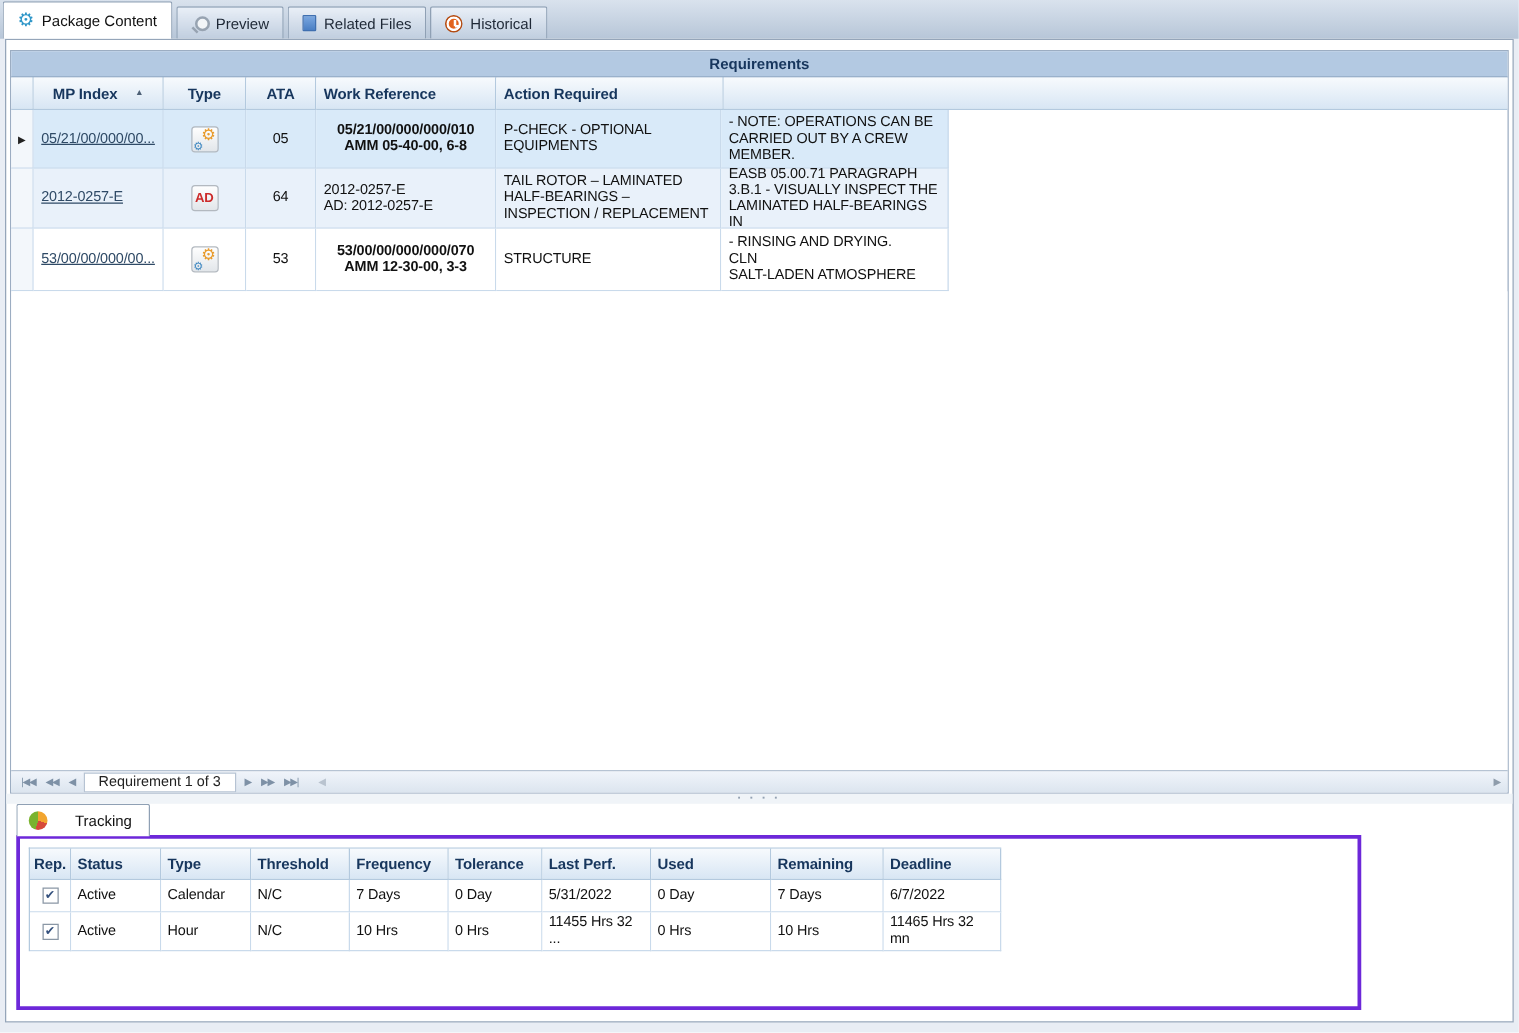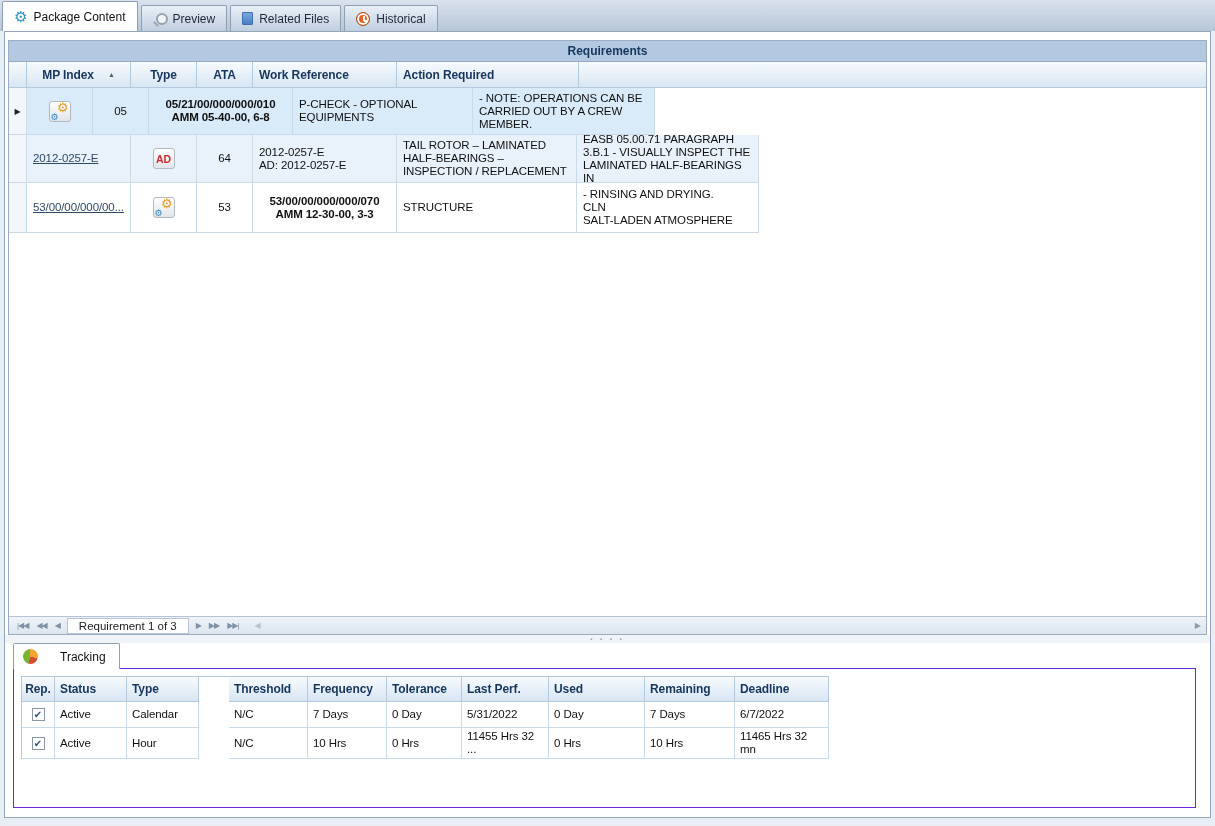--- a/index.html
+++ b/index.html
@@ -52,26 +52,26 @@
   .nav-text { background:#fff; border:1px solid #b6c3d3; height:16px; line-height:15px; padding:0 11px; font-size:11.5px; color:#222; margin:0 3px; }
   .scroll-right { position:absolute; right:5px; font-size:8px; color:#8e9cab; cursor:pointer; }
 
   
   .splitter { position:absolute; left:0; top:603px; width:100%; height:8px; background:#f0f4f8; text-align:center; cursor:row-resize; }
   .splitter span { font-size:6px; color:#93a1b2; letter-spacing:3px; line-height:8px; vertical-align:top; }
 
   
   .trk-tab { position:absolute; left:8px; top:611px; height:26px; padding:0 13px 0 9px; background:#fff; border:1px solid #8fa0b4; border-bottom:none; border-radius:2px 2px 0 0; display:flex; align-items:center; gap:22px; font-size:12px; color:#111; z-index:3; }
   .pie-icon { width:15px; height:15px; border-radius:50%; background:conic-gradient(#f2a52f 0 30%, #d64a3a 30% 55%, #7ab32e 55% 100%); display:inline-block; }
-  .trk-panel { position:absolute; left:8px; top:636px; width:1183px; height:140px; border:1px solid #6d28d9; background:#fff; z-index:1; }
+  .trk-panel { position:absolute; left:8px; top:636px; width:1076px; height:140px; border:3px solid #6d28d9; background:#fff; z-index:1; }
   .trk-table { position:absolute; left:7px; top:7px; border-left:1px solid #b3c9de; border-top:1px solid #b3c9de; }
   .trow { display:flex; }
   .trow .th { background:linear-gradient(#f7fafd,#d8e6f4); border-right:1px solid #b3c9de; border-bottom:1px solid #b3c9de; font-weight:bold; font-size:12px; color:#17365d; height:25px; display:flex; align-items:center; padding:0 5px; letter-spacing:-0.1px; }
   .trow .td { background:#fff; border-right:1px solid #c9daeb; border-bottom:1px solid #c9daeb; font-size:11.5px; color:#111; display:flex; align-items:center; padding:2px 5px; line-height:13px; letter-spacing:-0.1px; }
-  .t-rep{width:33px; justify-content:center;} .t-status{width:72px;} .t-type{width:72px;} .t-thresh{width:79px;margin-left:30px;} .t-freq{width:79px;} .t-tol{width:75px;} .t-last{width:87px;} .t-used{width:96px;} .t-rem{width:90px;} .t-dead{width:94px;}
+  .t-rep{width:33px; justify-content:center;} .t-status{width:72px;} .t-type{width:72px;} .t-thresh{width:79px;} .t-freq{width:79px;} .t-tol{width:75px;} .t-last{width:87px;} .t-used{width:96px;} .t-rem{width:90px;} .t-dead{width:94px;}
   .orange { color:#f9a43f; }
   .checkbox { width:13px; height:13px; border:1px solid #8a97a5; background:#fff; display:flex; align-items:center; justify-content:center; font-size:10px; color:#33507d; line-height:11px; cursor:pointer; }
 </style>
 </head>
 <body>
 
 <div class="screen">
 
   <div class="tabstrip">
     <div class="tab active">
@@ -114,20 +114,23 @@
           </div>
         <div class="hc w-act">
             <span>Action Required</span>
           </div>
         <div class="hc fill"></div>
       </div>
 
       <div class="grow r-sel" style="height:47px;">
         <div class="c ind w-ind">
             <span>▶</span>
+          </div>
+        <div class="c w-mp">
+            <span class="mp-link">05/21/00/000/00...</span>
           </div>
         <div class="c w-type cen">
           <span class="type-btn">
             <span class="gear-big">⚙</span>
             <span class="gear-small">⚙</span>
           </span>
         </div>
         <div class="c w-ata cen">05</div>
         <div class="c w-wr boldref">
           <span>05/21/00/000/000/010</span>

